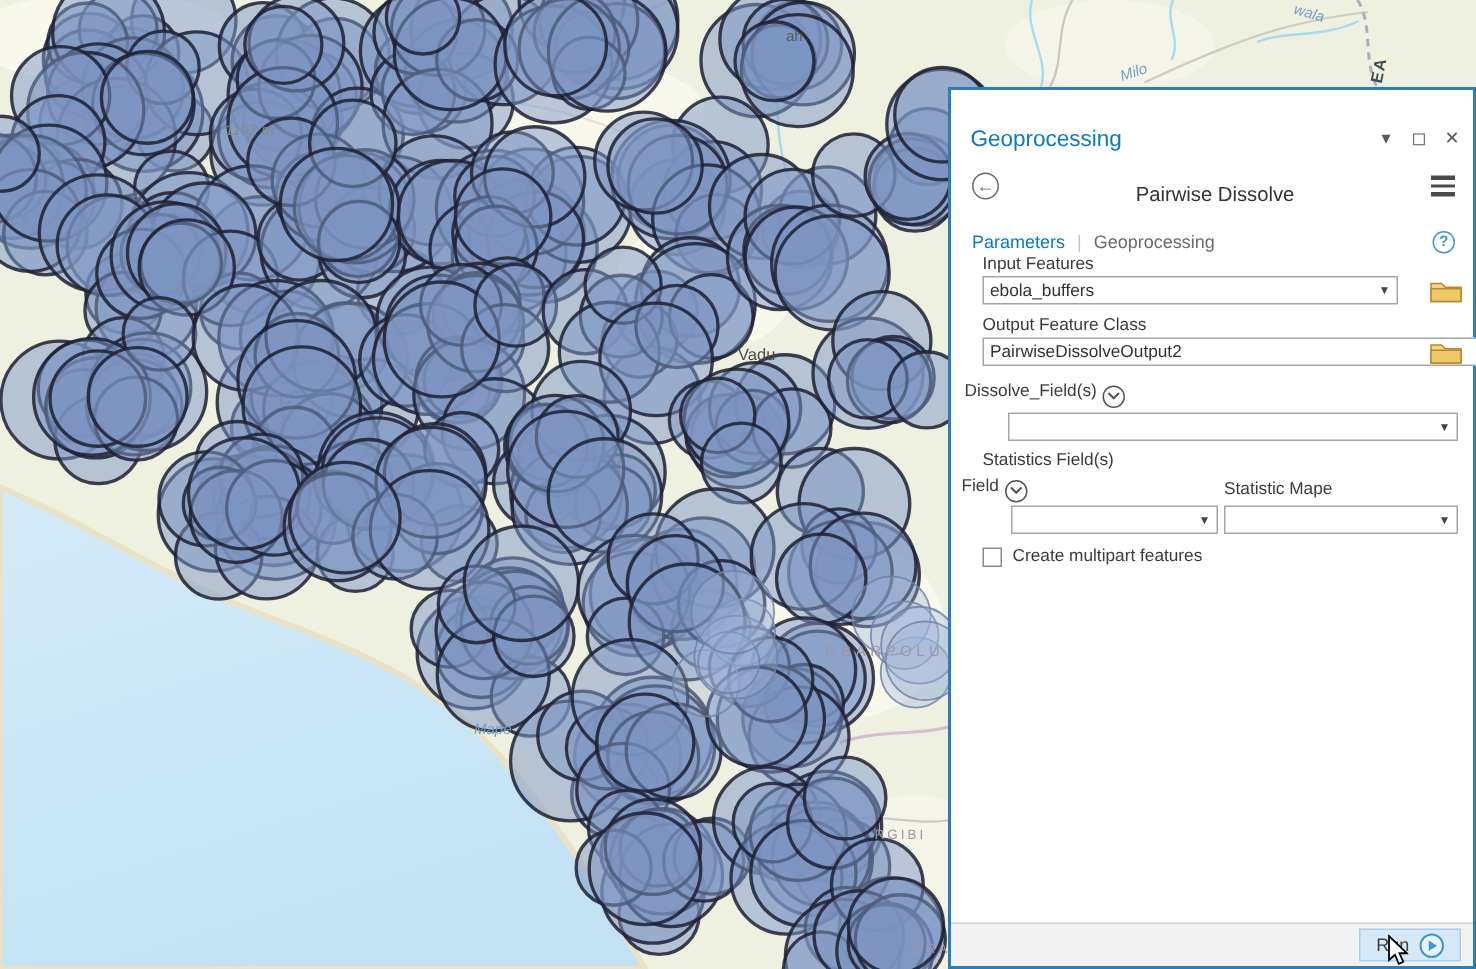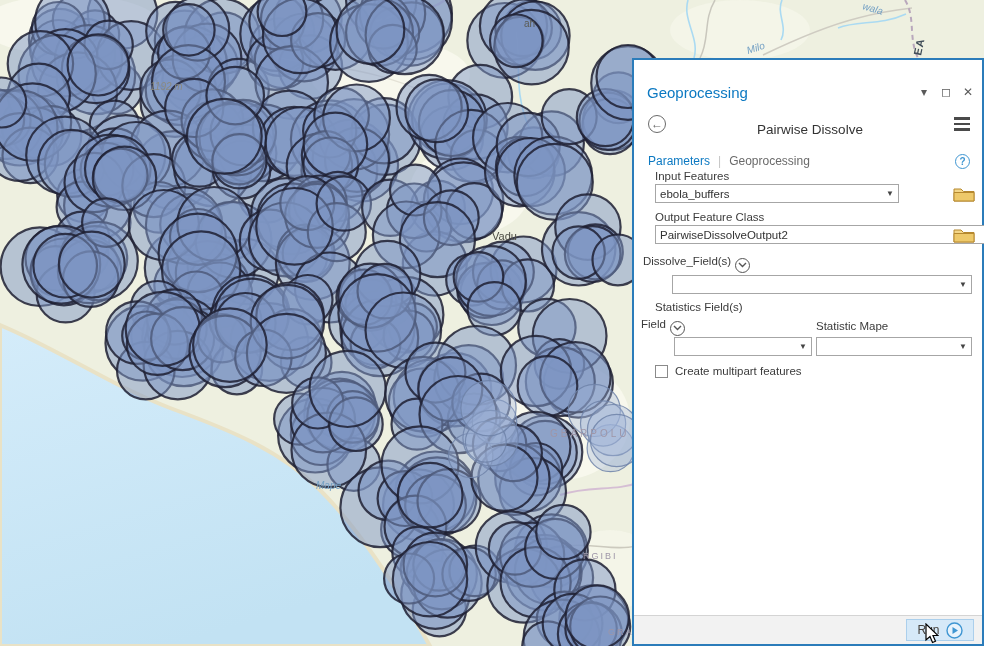--- a/index.html
+++ b/index.html
@@ -528,21 +528,21 @@
     <div class="tabs">
       <span class="tab-param">Parameters</span>
       <span class="tab-sep">|</span>
       <span class="tab-env">Geoprocessing</span>
       <span class="help-btn">?</span>
     </div>
 
     <div class="form">
 
       <span class="flabel" style="left:21px;top:0px">Input Features</span>
-      <div class="combo" style="left:21px;top:14px;width:244px">
+      <div class="combo" style="left:21px;top:14px;width:277px">
         <span class="val">ebola_buffers</span>
         <span class="arrow">▼</span>
       </div>
       <svg class="folder" style="left:319px;top:15px" viewBox="0 0 22 17">
         <path d="M1,4 L8,4 L10.5,6.5 L21,6.5 L21,16 L1,16 Z" fill="#f3d689" stroke="#b5882f" stroke-width="1"></path>
         <path d="M1,7.5 L21,7.5 L21,16 L1,16 Z" fill="#eec96a" stroke="#b5882f" stroke-width="1"></path>
       </svg>
 
       <span class="flabel" style="left:21px;top:41px">Output Feature Class</span>
       <div class="tinput" style="left:21px;top:55px;width:349px">

